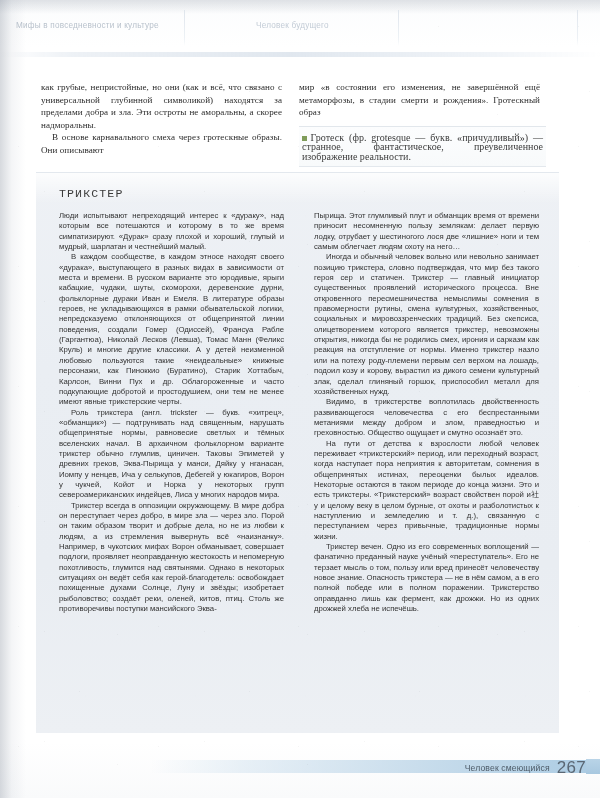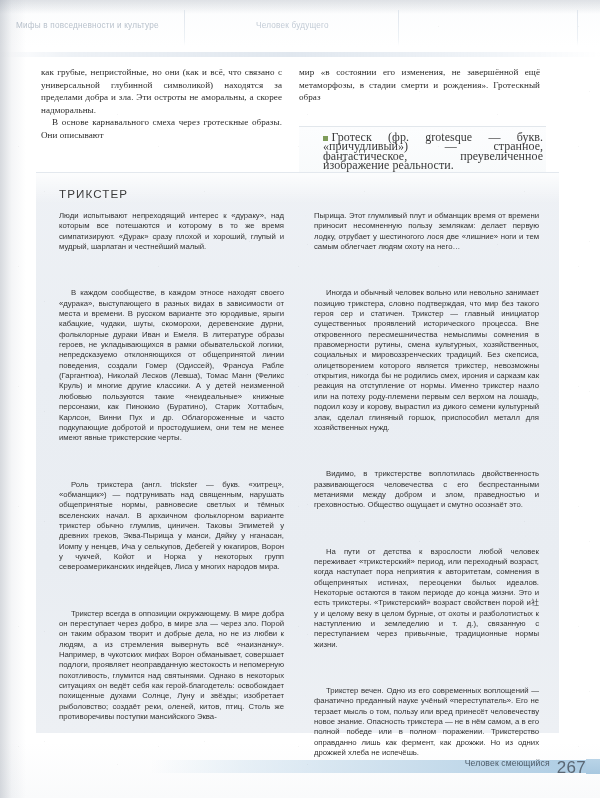--- a/index.html
+++ b/index.html
@@ -85,21 +85,21 @@
 
   
   .body-cols {
     position: absolute;
     left: 41px;
     top: 66px;
     width: 500px;
     display: flex;
     gap: 17px;
   }
-  .body-col { width: 241px; }
+  .body-col { width: 241px; margin-top: 15px; }
   .body-col p {
     margin: 0;
     font-size: 9.1px;
     line-height: 12.55px;
     text-align: justify;
     text-indent: 0;
     letter-spacing: .05px;
     color: #2b2b2b;
   }
   .body-col p.indent { text-indent: 11px; }
@@ -109,26 +109,25 @@
     position: absolute;
     left: 299px;
     top: 126px;
     width: 241px;
     padding: 6px 3px 5px 3px;
     border-top: 1px solid #e2e7ec;
     border-bottom: 1px solid #e3e8ed;
     background: linear-gradient(180deg, #fcfdfe 0%, #f8fafb 100%);
   }
   .note-text {
-    font-size: 12px;
+    font-size: 10px;
     line-height: 9.4px;
     text-align: justify;
     color: #3a3a3a;
     letter-spacing: .02px;
-    margin-left: 21px;
   }
   .note-marker {
     display: inline-block;
     width: 4.6px;
     height: 4.6px;
     background: #7f9c5a;
     margin-right: 4px;
     vertical-align: 0px;
   }
 
@@ -145,21 +144,21 @@
   .panel-sheen {
     position: absolute;
     left: 0; right: 0; top: 0;
     height: 30px;
     background: linear-gradient(180deg, rgba(255,255,255,.85) 0%, rgba(255,255,255,0) 100%);
   }
   .panel-title {
     position: absolute;
     left: 23px;
     top: 14px;
-    font-family: Liberation Sans, sans-serif;
+    font-family: Liberation Mono, monospace;
     font-size: 11.6px;
     letter-spacing: 1.1px;
     color: #3b3b3b;
     font-weight: 400;
   }
   .panel-cols {
     position: absolute;
     left: 23px;
     top: 38px;
     width: 480px;
@@ -169,21 +168,21 @@
   .panel-col { width: 230px; }
   .panel-col p {
     margin: 0;
     font-family: "Liberation Sans", sans-serif;
     font-size: 7.75px;
     line-height: 10.35px;
     text-align: justify;
     color: #333333;
     letter-spacing: -.02px;
   }
-  .panel-col p.indent { text-indent: 12px; margin-top: 36px; }
+  .panel-col p.indent { text-indent: 12px; }
   .panel-col p + p { margin-top: 0; }
 
   
   .footer {
     position: absolute;
     left: 0; right: 0;
     bottom: 22px;
     height: 20px;
   }
   .footer-bar {
@@ -196,21 +195,21 @@
       rgba(255,255,255,0) 0%,
       rgba(206,224,238,.45) 20%,
       rgba(183,210,230,.75) 60%,
       rgba(166,200,225,.95) 100%);
   }
   .footer-inner {
     position: absolute;
     right: 14px;
     top: 2px;
     display: flex;
-    align-items: flex-start;
+    align-items: center;
     gap: 7px;
   }
   .footer-label {
     font-family: "Liberation Sans", sans-serif;
     font-size: 8.6px;
     color: #4d5b68;
     letter-spacing: .15px;
   }
   .footer-page {
     font-family: "Liberation Sans", sans-serif;

